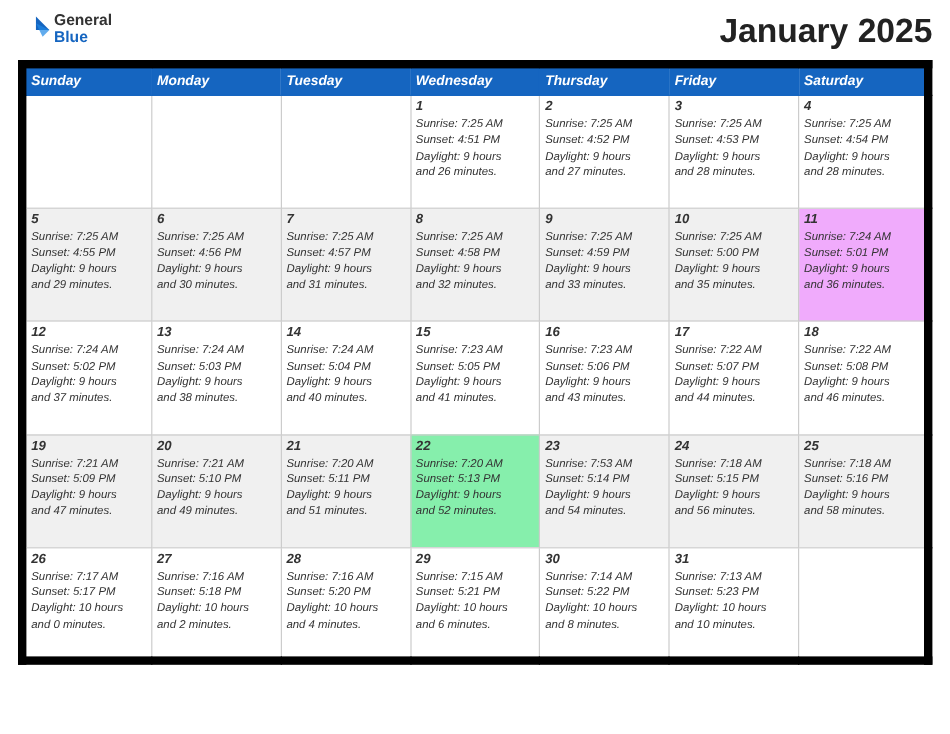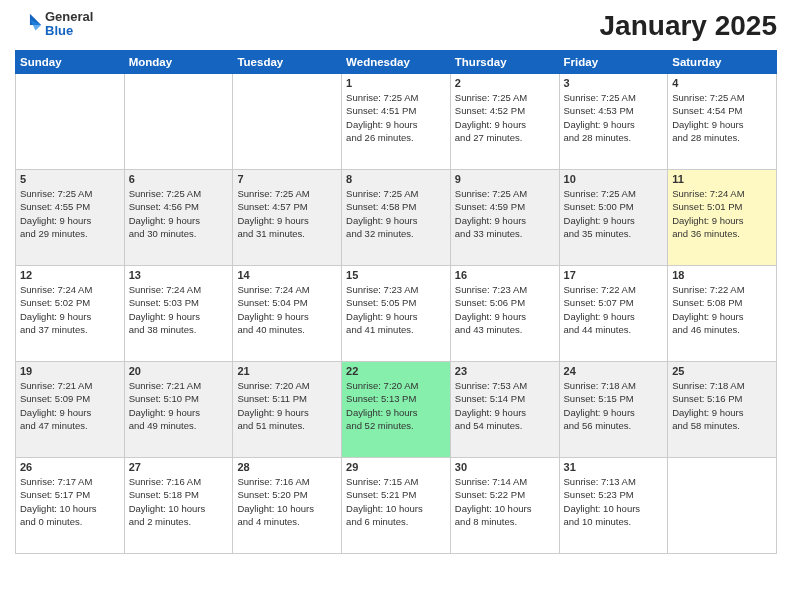--- a/index.html
+++ b/index.html
@@ -49,24 +49,25 @@
       font-size: 28px;
       font-weight: bold;
       color: #222;
     }
     .location {
       font-size: 13px;
       color: #444;
     }
     .calendar {
       flex: 1;
-      border: 1px solid #000000;
+      border: 7px solid #000000;
       border-collapse: collapse;
       width: 100%;
       table-layout: fixed;
+      font-style: italic;
     }
     .calendar th {
       background: #1565C0;
       color: #fff;
       font-size: 11.5px;
       font-weight: bold;
       padding: 5px 4px;
       text-align: left;
       border: 1px solid #1565C0;
     }
@@ -216,21 +217,21 @@
           </td>
           <td style="background: rgb(240, 240, 240);">
             <span class="day-num">10</span>
             <div class="cell-content">
               <div>Sunrise: 7:25 AM</div>
               <div>Sunset: 5:00 PM</div>
               <div>Daylight: 9 hours</div>
               <div>and 35 minutes.</div>
             </div>
           </td>
-          <td style="background: #fef9c3;">
+          <td style="background: #f0abfc;">
             <span class="day-num">11</span>
             <div class="cell-content">
               <div>Sunrise: 7:24 AM</div>
               <div>Sunset: 5:01 PM</div>
               <div>Daylight: 9 hours</div>
               <div>and 36 minutes.</div>
             </div>
           </td>
         </tr>
         <tr style="background: rgb(255, 255, 255);">

